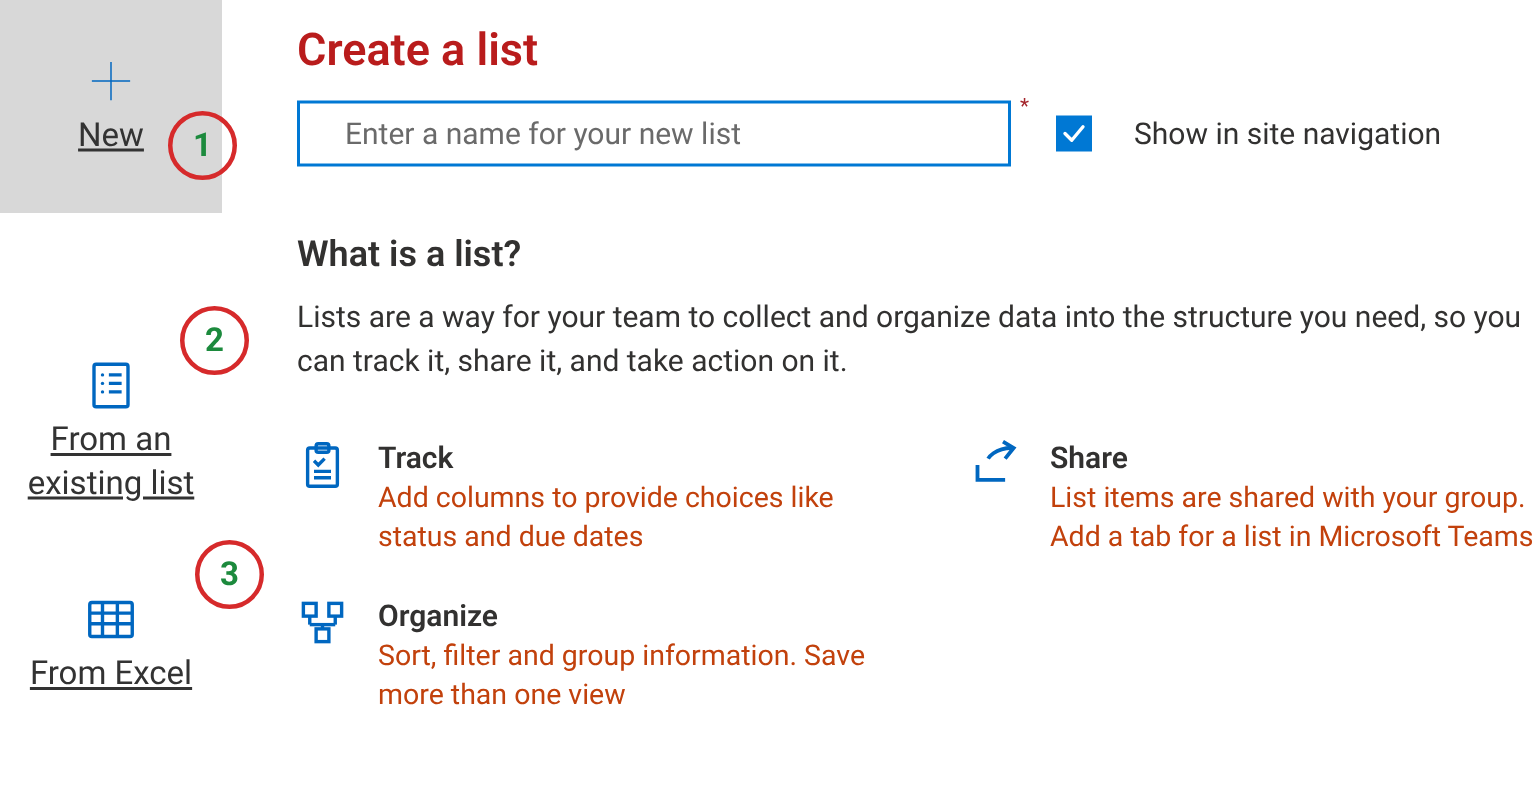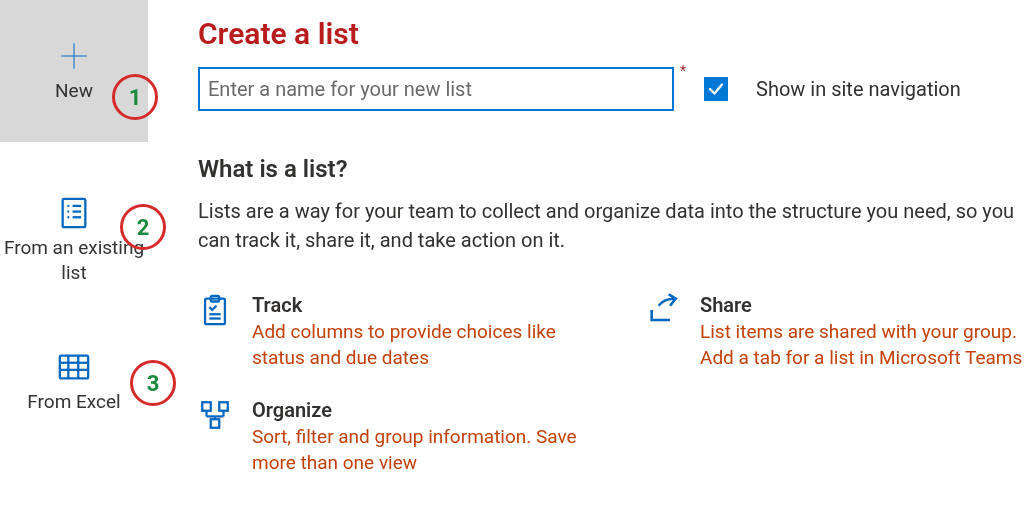--- a/index.html
+++ b/index.html
@@ -34,37 +34,39 @@
     position: relative;
   }
 
   .sidebar-item.new {
     height: 142px;
     background: #d8d8d8;
   }
   .sidebar-item.existing {
     height: 160px;
     padding-top: 37px;
+    margin-top: 48px;
   }
   .sidebar-item.excel {
     height: 160px;
   }
 
   .sidebar-icon {
     width: 34px; height: 34px;
     color: #0067c0;
     display: block;
     margin-bottom: 6px;
   }
 
   .sidebar-label {
-    font-size: 19px;
+    font-size: 22px;
     color: #333;
     text-align: center;
     line-height: 1.3;
+    text-decoration: underline;
   }
 
   
   .ann {
     position: absolute;
     width: 46px; height: 46px;
     border: 3px solid #d62a2b;
     border-radius: 50%;
     display: flex;
     align-items: center;
@@ -100,21 +102,21 @@
     margin-bottom: 44px;
   }
 
   .name-input-wrap { position: relative; }
 
   input.list-name {
     width: 476px;
     height: 44px;
     border: 2px solid #0078d4;
     font-size: 20px;
-    padding: 0 8px;
+    padding: 0 30px;
     outline: none;
     color: #323130;
     font-family: inherit;
   }
   input.list-name::placeholder { color: #6a6a6a; }
 
   .req-asterisk {
     position: absolute;
     top: -4px;
     right: -12px;

